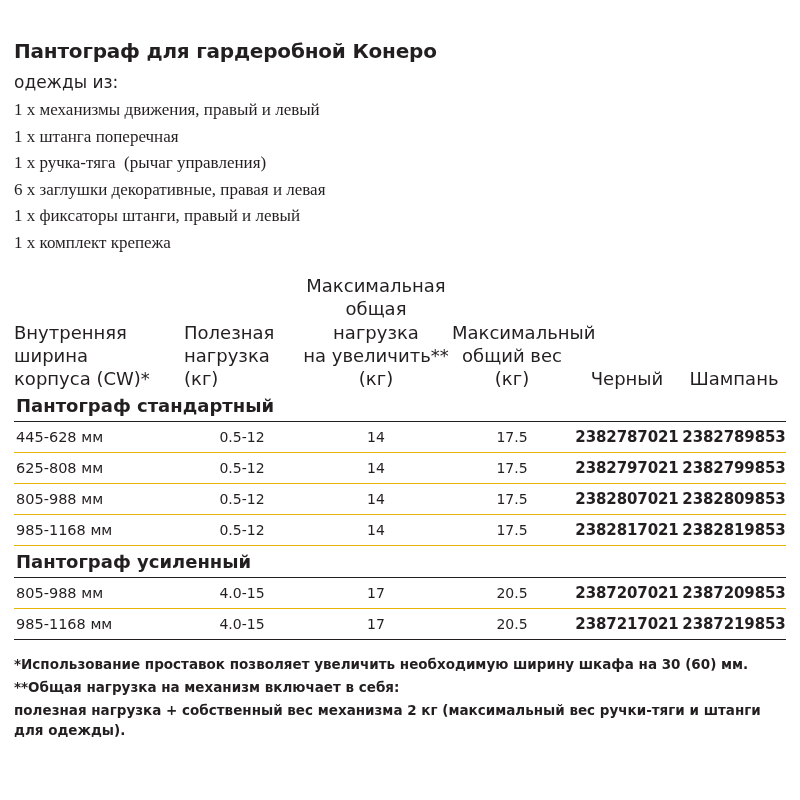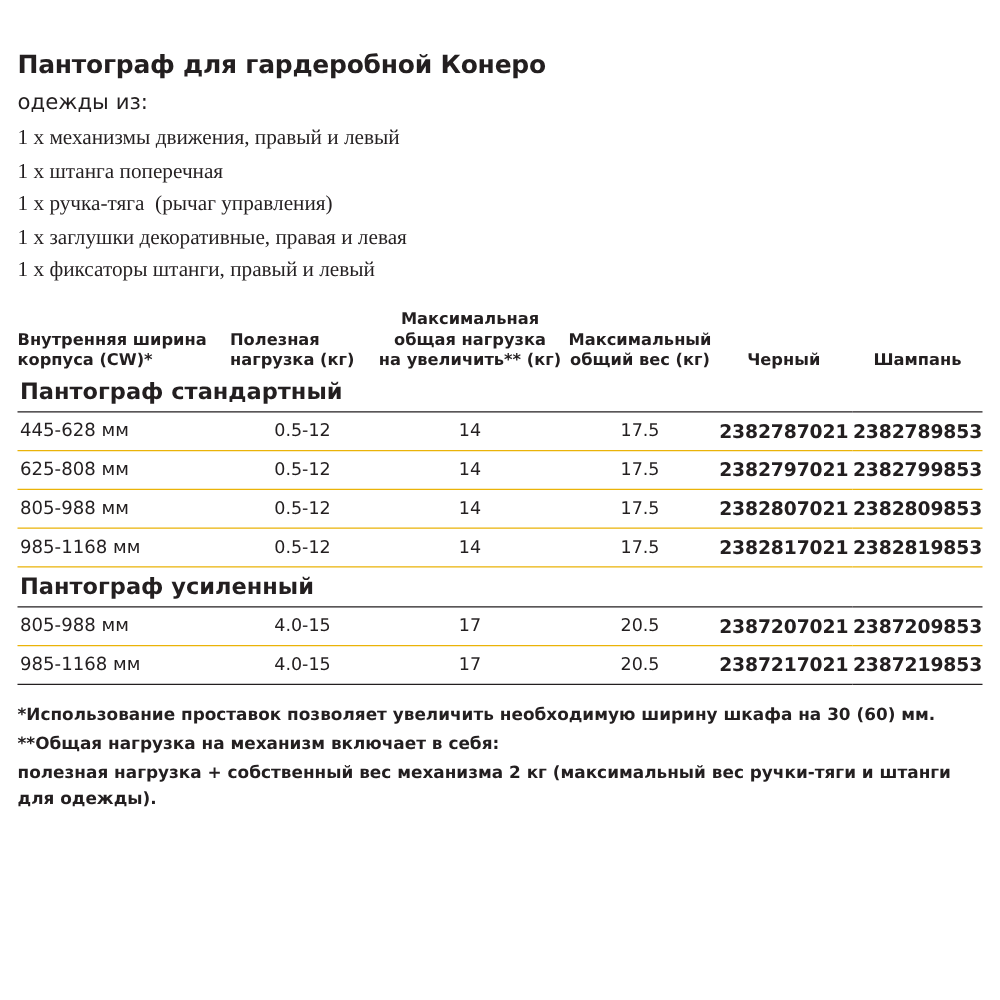--- a/index.html
+++ b/index.html
@@ -59,22 +59,22 @@
   table.spec col.c4 { width: 110px; }
   table.spec col.c5 { width: 104px; }
 
   table.spec th,
   table.spec td {
     border: 0;
     padding: 0;
   }
   .hdr th {
     vertical-align: bottom;
-    font-size: 13px;
-    font-weight: bold;
+    font-size: 18px;
+    font-weight: normal;
     line-height: 1.28;
     padding: 0 6px 7px 0;
     text-align: left;
   }
   .hdr th.ctr { text-align: center; padding-right: 0; }
   .hdr th.ctr-l { text-align: center; padding-right: 0; }
 
   .rule-row td {
     border-top: 1.5px solid #231f20;
     height: 0;
@@ -132,22 +132,23 @@
 <div class="page">
 
   <h1 class="title">Пантограф для гардеробной Конеро</h1>
 
   <p class="intro">одежды из:</p>
 
   <ul class="comp-list">
     <li>1 х механизмы движения, правый и левый</li>
     <li>1 х штанга поперечная</li>
     <li>1 х ручка-тяга  (рычаг управления)</li>
-    <li>1 х заглушки декоративные, правая и левая</li>
+    <li>6 х заглушки декоративные, правая и левая</li>
     <li>1 х фиксаторы штанги, правый и левый</li>
+    <li>1 х комплект крепежа</li>
   </ul>
 
   <table class="spec">
     <colgroup>
       <col class="c0">
         <col class="c1">
         <col class="c2">
         <col class="c3">
         <col class="c4">
         <col class="c5">

